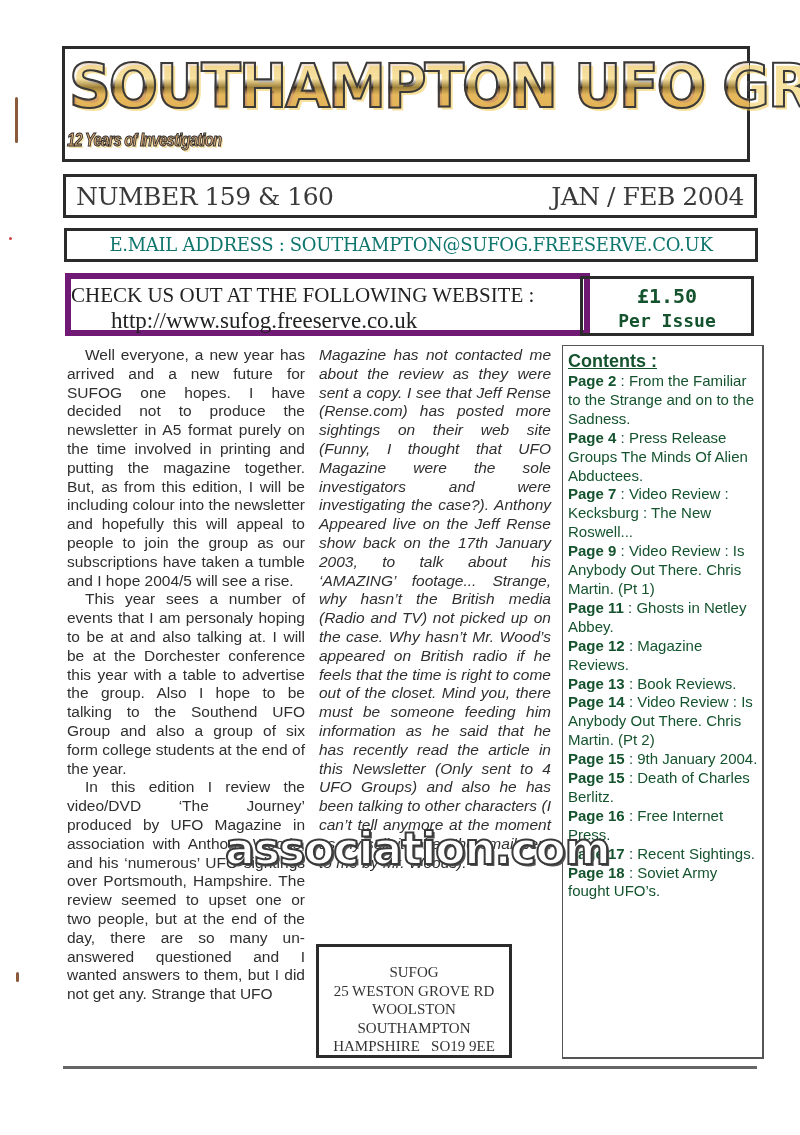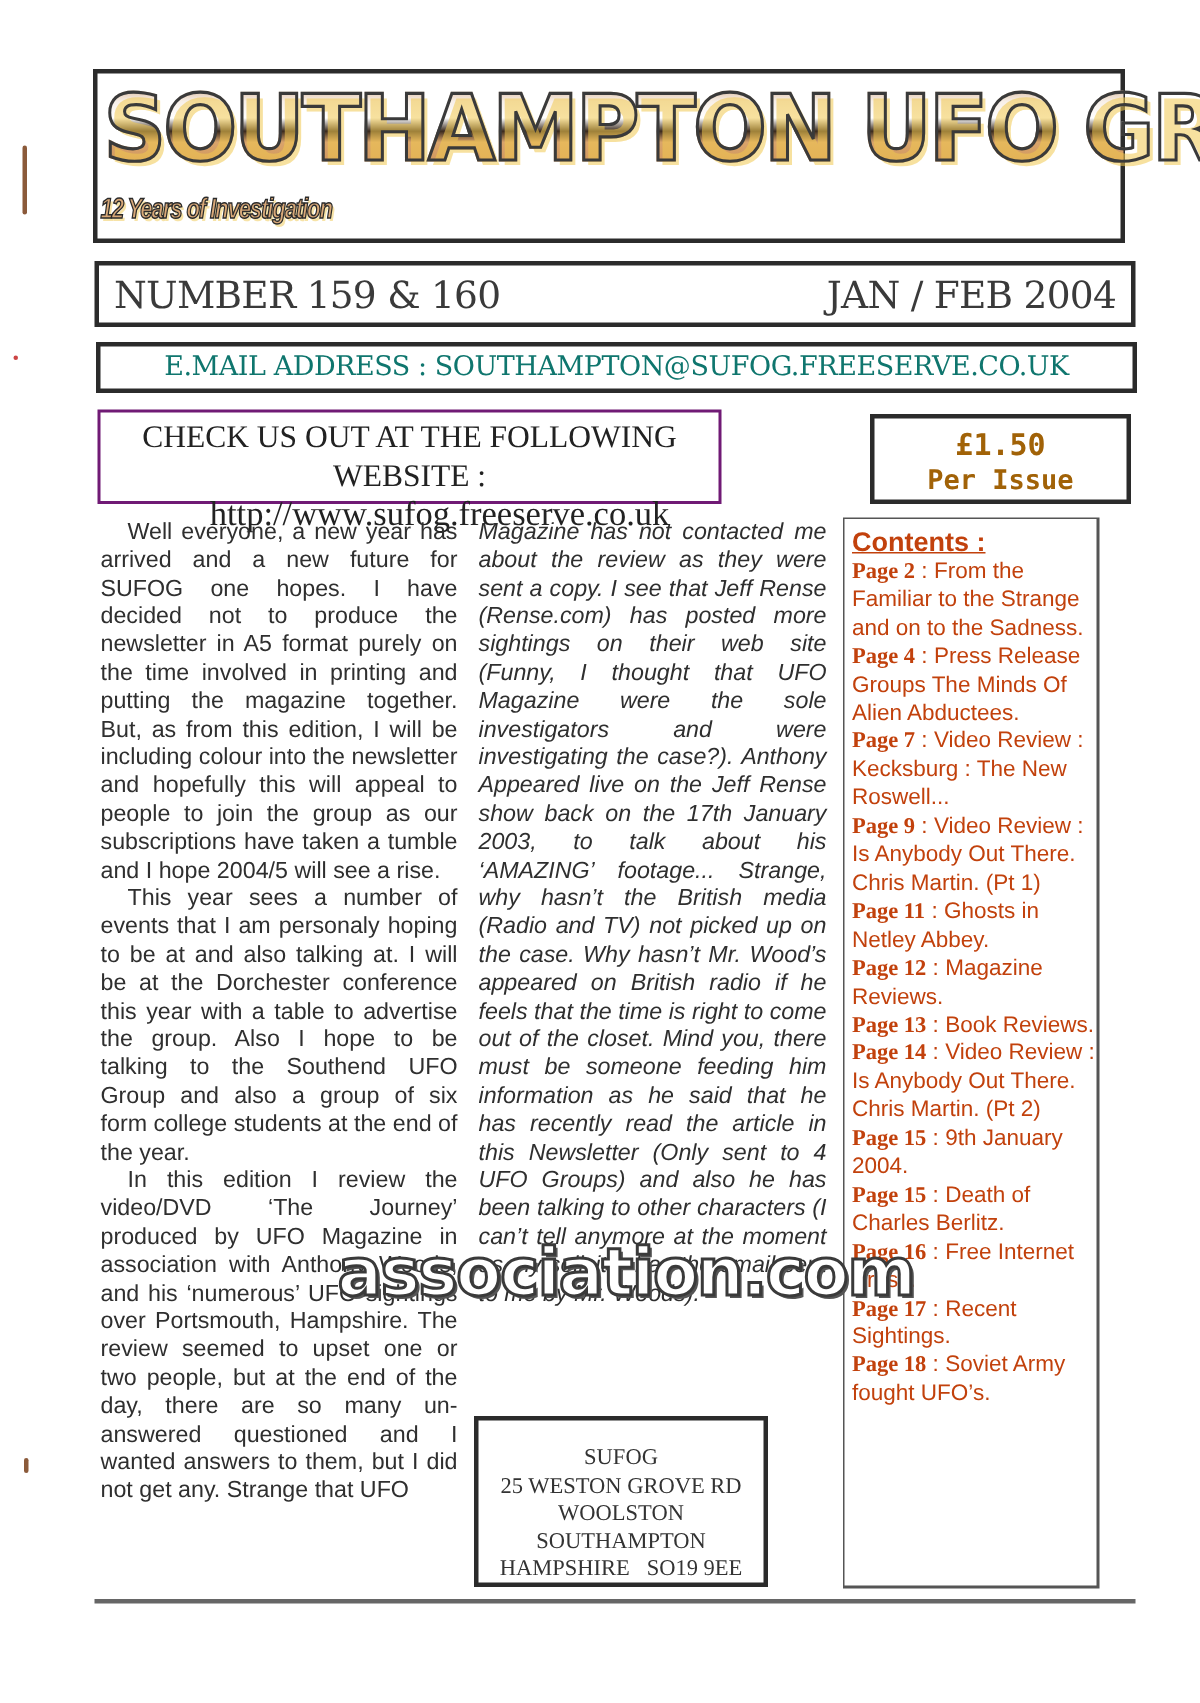--- a/index.html
+++ b/index.html
@@ -50,33 +50,32 @@
     
     .email-bar {
       left: 64px; top: 228px; width: 694px; height: 34px;
       border: 3px solid #2b2b2b; box-sizing: border-box;
       font-family: "DejaVu Serif", serif; font-size: 18px; color: #0f766e;
       text-align: center; line-height: 28px; letter-spacing: -0.3px;
     }
 
     
     .web-box {
-      left: 65px; top: 273px; width: 416px; height: 63px;
-      border: 2px solid #701a75; box-sizing: border-box;
+      left: 65px; top: 273px; width: 525px; height: 63px;
+      border: 6px solid #701a75; box-sizing: border-box;
       font-family: "Liberation Serif", serif; color: #222;
-      text-align: center;
     }
     .web-box .l1 { font-size: 21px; line-height: 26px; margin-top: 3px; }
     .web-box .l2 { font-size: 23px; line-height: 26px; margin-left: 40px; }
 
     
     .price-box {
       left: 580px; top: 276px; width: 174px; height: 60px;
       border: 3px solid #2b2b2b; box-sizing: border-box;
-      font-family: "DejaVu Sans Mono", monospace; font-weight: bold; color: #a16207;
+      font-family: "DejaVu Sans Mono", monospace; font-weight: bold; color: #14532d;
       text-align: center;
     }
     .price-box .p1 { font-size: 20px; line-height: 26px; margin-top: 4px; }
     .price-box .p2 { font-size: 18px; line-height: 24px; }
 
     
     .col {
       font-size: 15.5px; line-height: 18.8px; color: #2f2f2f;
       text-align: justify; text-align-last: left;
     }
@@ -88,31 +87,31 @@
     
     .addr-box {
       left: 316px; top: 944px; width: 196px; height: 114px;
       border: 3px solid #2b2b2b; box-sizing: border-box;
       font-family: "Liberation Serif", serif; font-size: 15px; color: #333;
       text-align: center; line-height: 18.5px; padding-top: 16px;
     }
 
     
     .contents {
-      left: 562px; top: 345px; width: 171px; height: 714px;
+      left: 562px; top: 345px; width: 202px; height: 714px;
       border: 1px solid #555; border-right-width: 2px; border-bottom-width: 2px;
       box-sizing: border-box; padding: 4px 0 12px 5px;
-      font-size: 15px; line-height: 18.9px; color: #c2410c;
+      font-size: 15px; line-height: 18.9px; color: #14532d;
     }
     .contents .hdr {
       font-weight: bold; font-size: 18px; text-decoration: underline;
       line-height: 22px; margin-bottom: 0;
     }
     .contents .item { margin: 0; }
-    .contents .pg { font-weight: bold; font-family: Liberation Serif, serif; }
+    .contents .pg { font-weight: bold; }
 
     
     .footer-rule {
       left: 63px; top: 1066px; width: 694px; height: 3px; background: #666;
     }
 
     
     .watermark {
       left: 225px; top: 823px;
       font-family: "DejaVu Sans", sans-serif; font-weight: bold;

